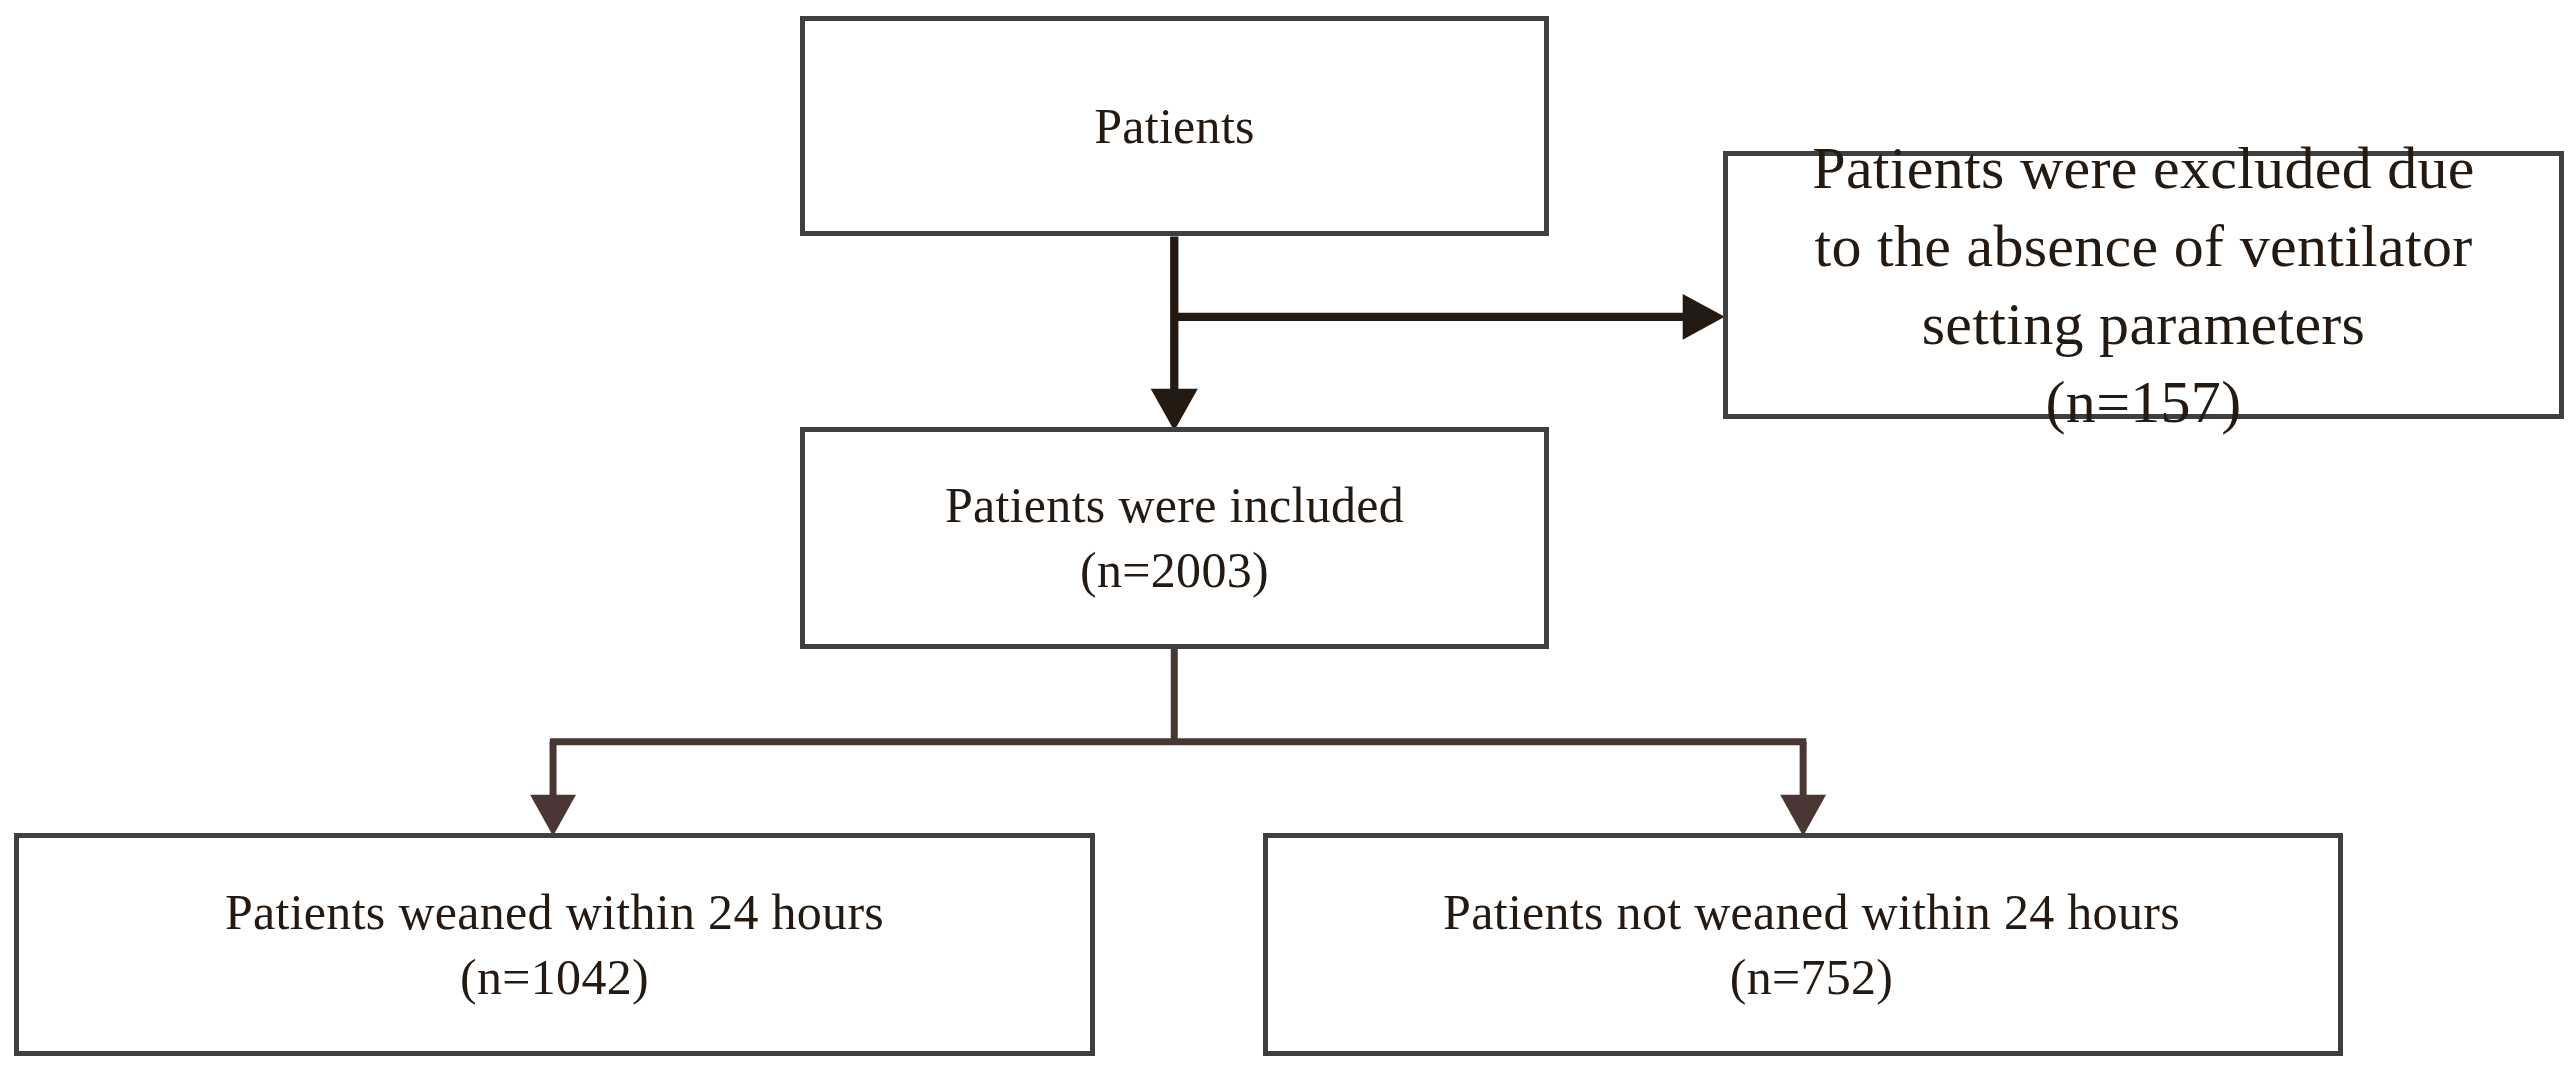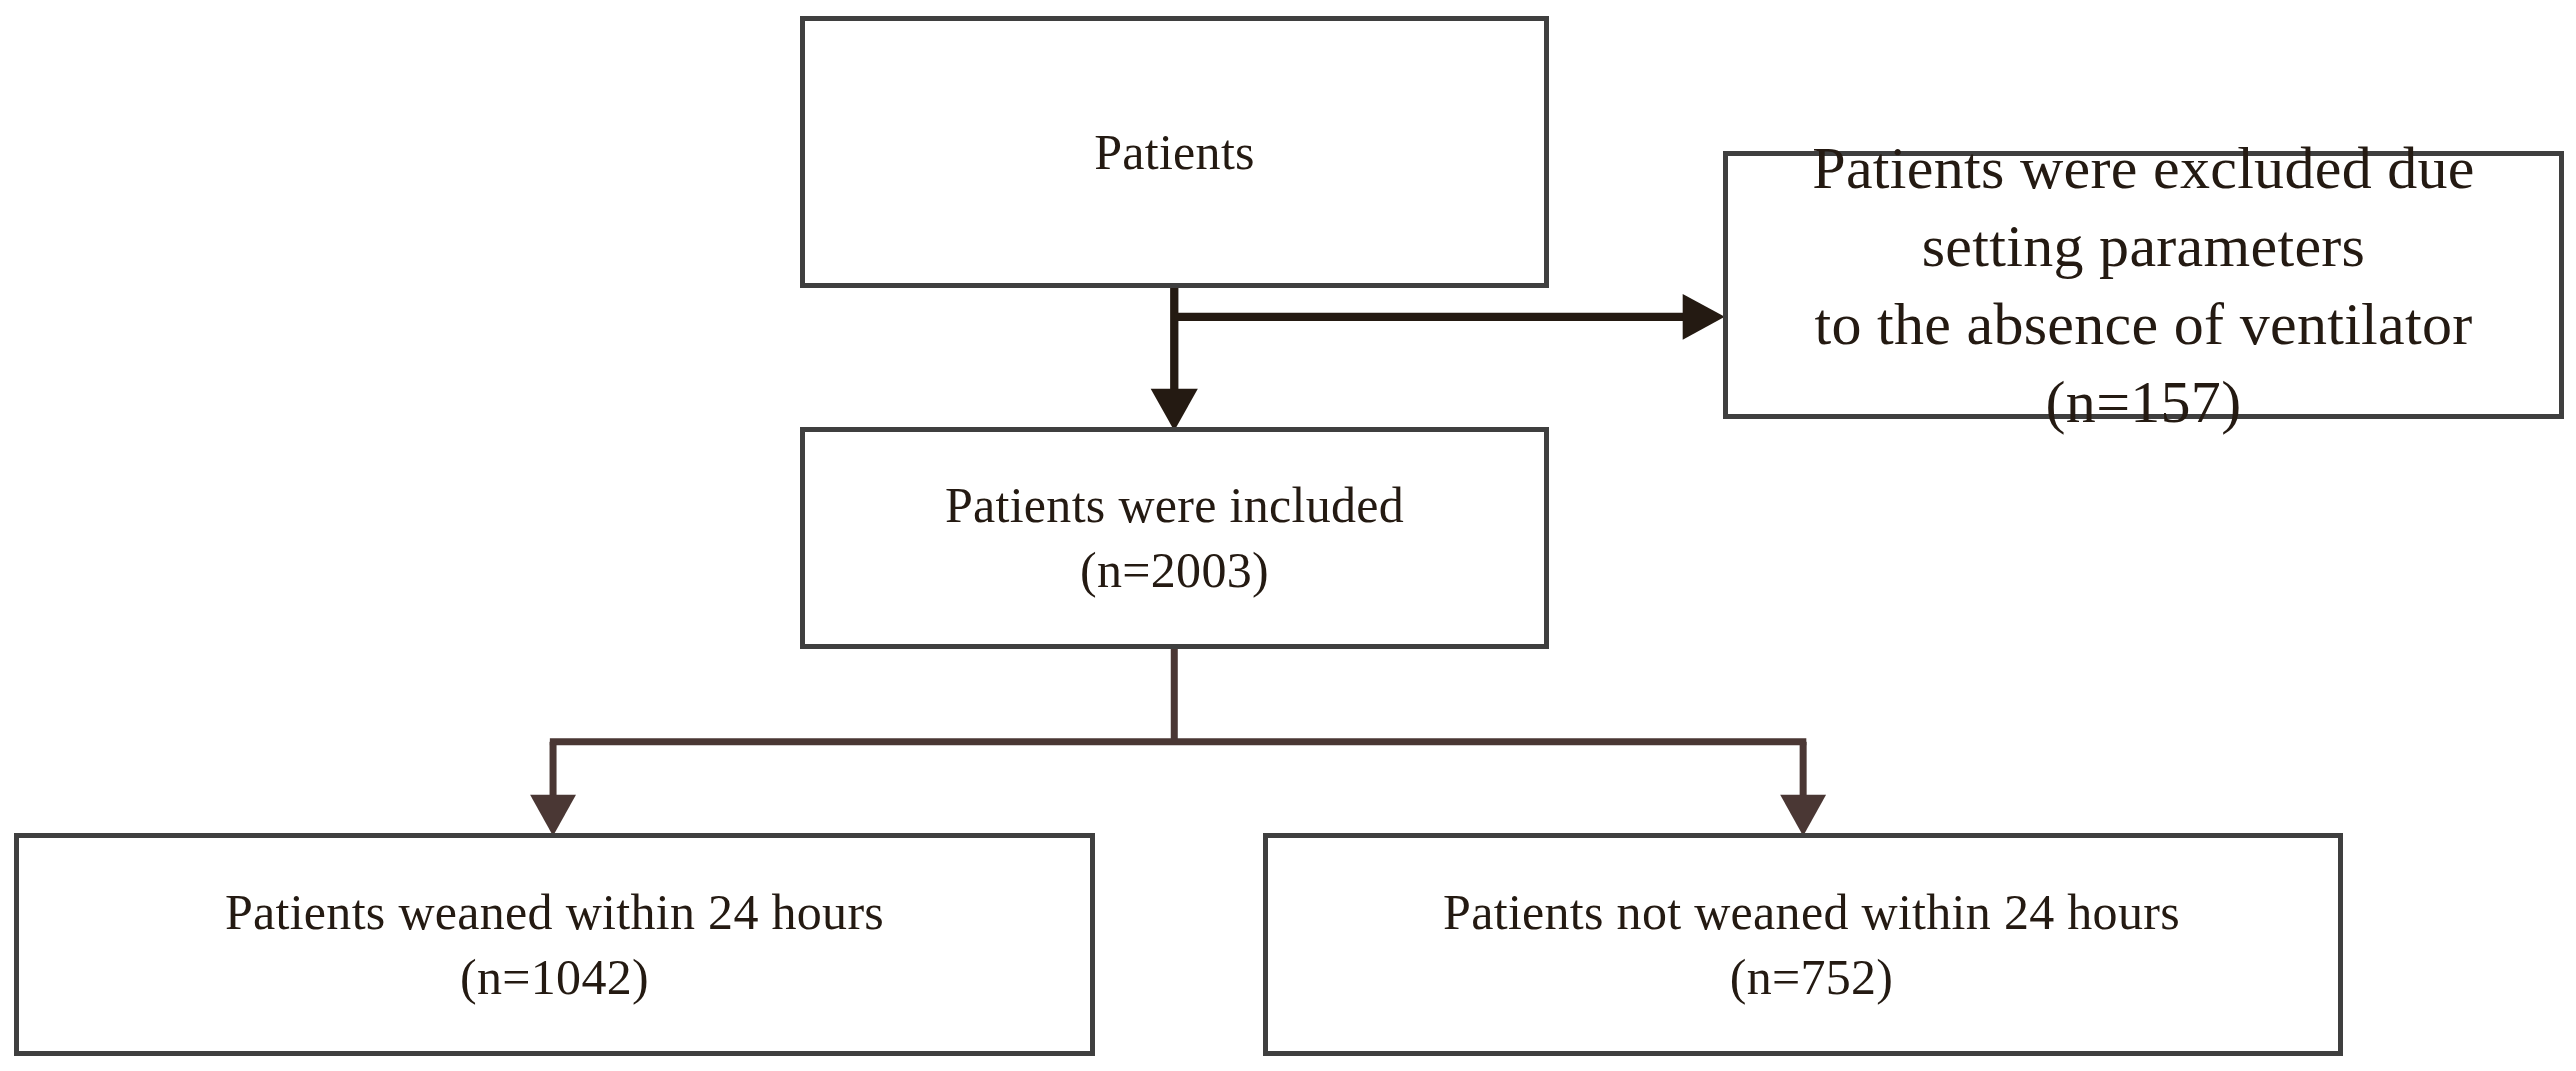--- a/index.html
+++ b/index.html
@@ -31,21 +31,21 @@
     text-align: center;
   }
   .node .line {
     display: block;
     line-height: 1.30;
     white-space: nowrap;
     font-size: 50px;
     letter-spacing: 0.3px;
   }
   
-  #node-patients      { left: 800px; top: 16px;   width: 749px; height: 272px; }
+  #node-patients      { left: 800px; top: 16px;   width: 749px; height: 220px; }
   #node-excluded      { left: 1723px; top: 151px;  width: 841px; height: 268px; }
   #node-included      { left: 800px; top: 427px;  width: 749px; height: 222px; }
   #node-weaned        { left: 14px;   top: 833px; width: 1081px; height: 223px; }
   #node-not-weaned    { left: 1263px; top: 833px; width: 1080px; height: 223px; padding-left: 17px; }
 
   #node-excluded .line { font-size: 60px; line-height: 1.30; }
   #node-weaned .line, #node-not-weaned .line { font-size: 50px; }
 
   
   #connectors {
@@ -80,22 +80,22 @@
     <line x1="2830" y1="1164" x2="2830" y2="1272" stroke="#4a3734" stroke-width="11"></line>
     <polygon points="2830,1312 2794,1247 2866,1247" fill="#4a3734"></polygon>
   </svg>
 
   <div class="node" id="node-patients">
     <span class="line">Patients</span>
   </div>
 
   <div class="node" id="node-excluded">
     <span class="line">Patients were excluded due</span>
+    <span class="line">to the absence of ventilator</span>
     <span class="line">setting parameters</span>
-    <span class="line">to the absence of ventilator</span>
     <span class="line">(n=157)</span>
   </div>
 
   <div class="node" id="node-included">
     <span class="line">Patients were included</span>
     <span class="line">(n=2003)</span>
   </div>
 
   <div class="node" id="node-weaned">
     <span class="line">Patients weaned within 24 hours</span>

